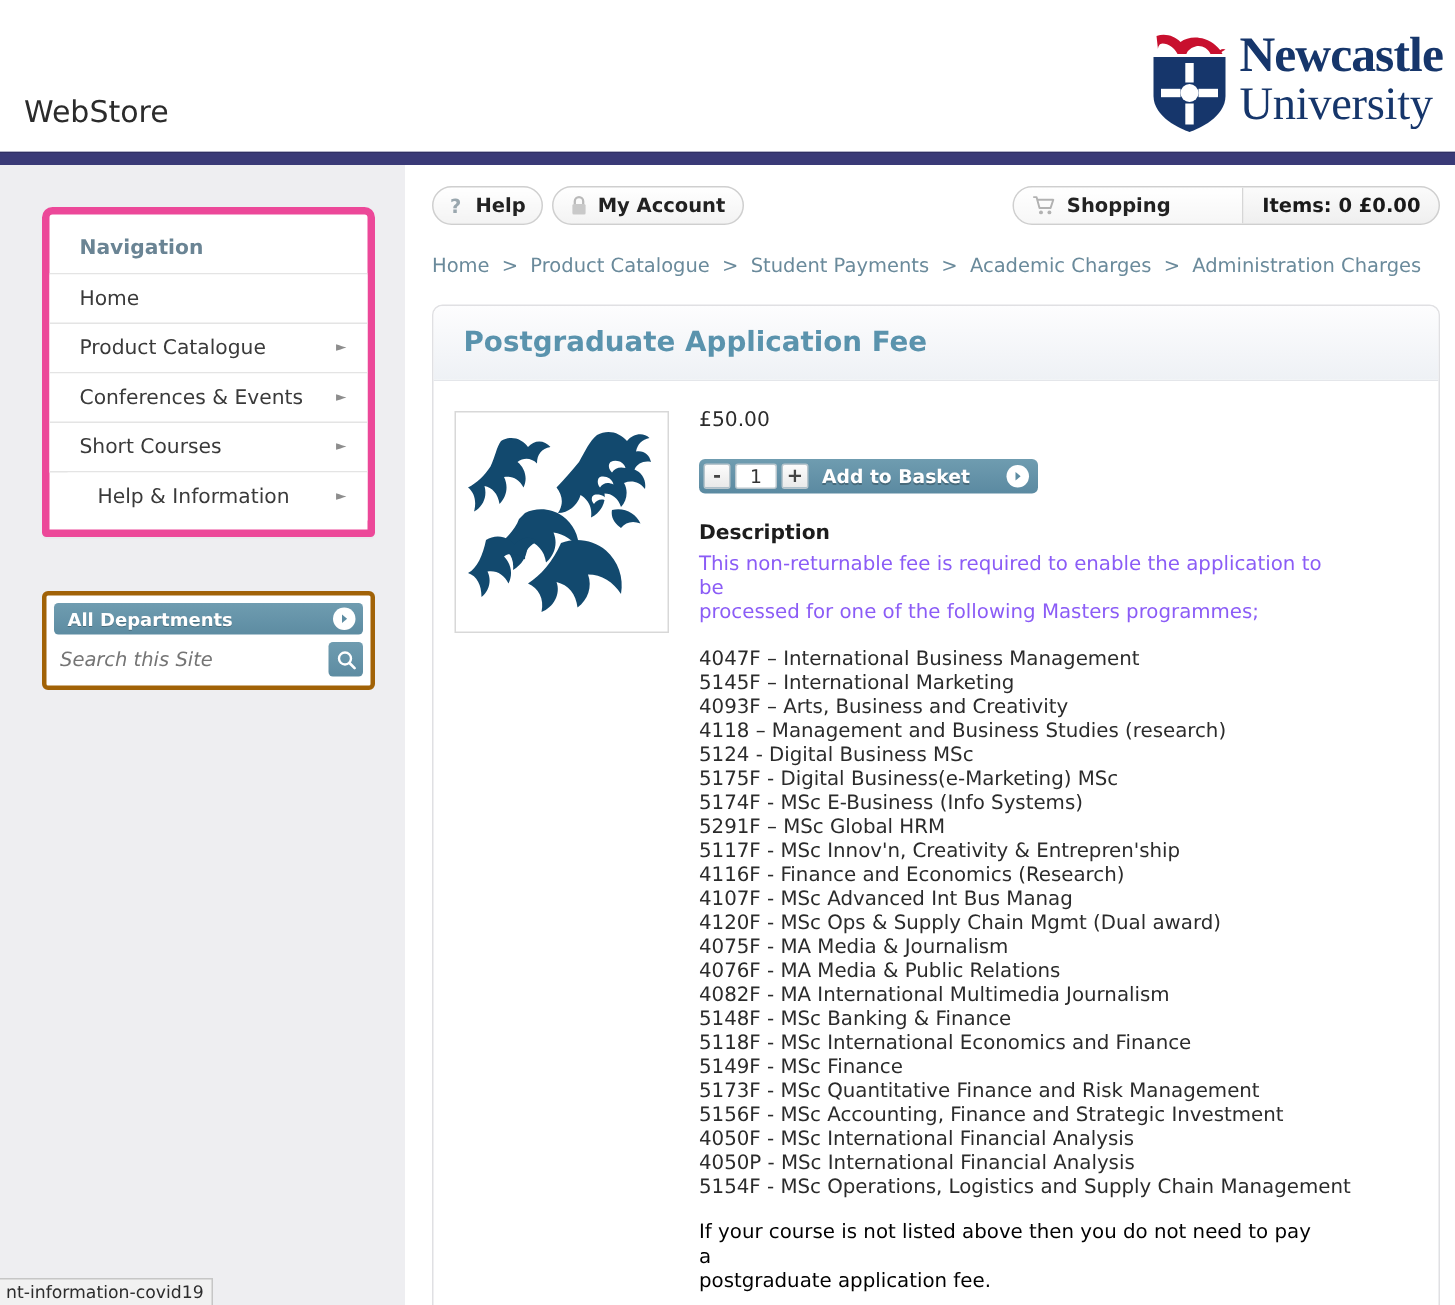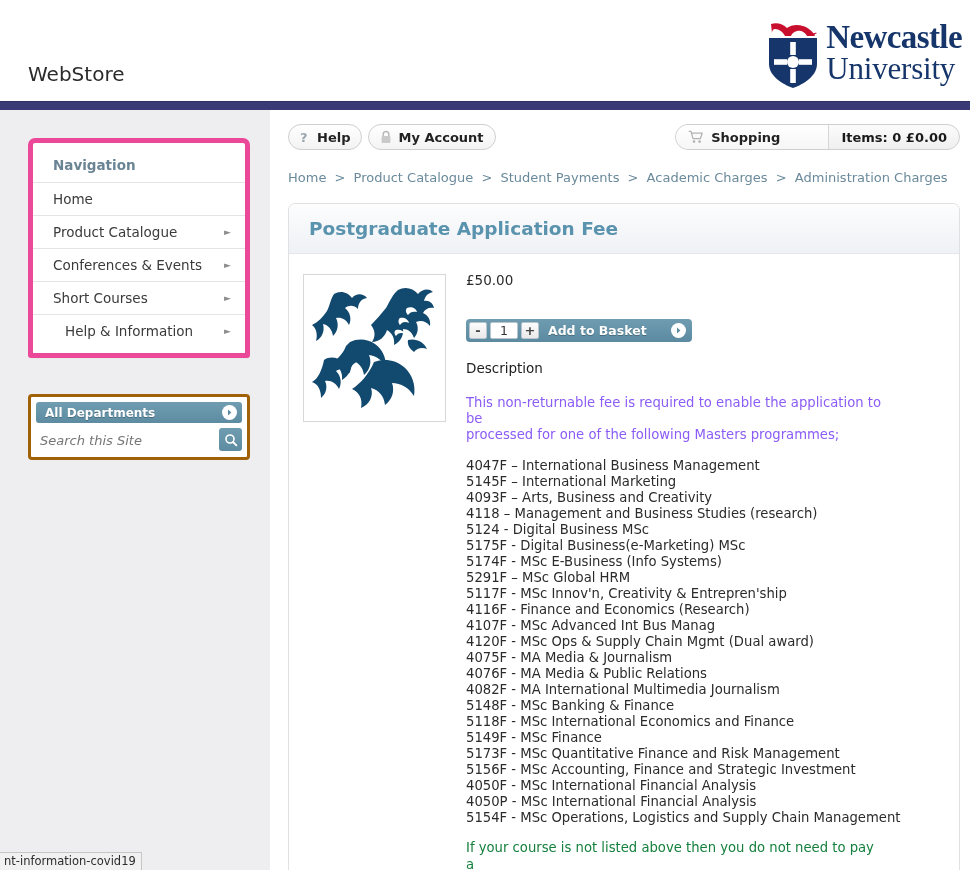--- a/index.html
+++ b/index.html
@@ -13,21 +13,21 @@
   }
 
   
   .header {
     position: relative;
     height: 101px;
     background: #ffffff;
   }
   .webstore-title {
     position: absolute;
-    left: 28px; top: 62px;
+    left: 16px; top: 62px;
     font-size: 20px;
     color: #2b2b2b;
     font-family: "DejaVu Sans", "Liberation Sans", sans-serif;
     letter-spacing: 0px;
   }
   .logo-wrap {
     position: absolute;
     right: 8px; top: 22px;
     display: flex; align-items: flex-start;
   }
@@ -234,21 +234,21 @@
     margin-top: 2px;
   }
   .product-image-box svg { display:block; }
   .product-info {
     flex: 1;
     padding-left: 20px;
     min-width: 0;
   }
   .price {
     font-size: 13.5px; color: #2b2b2b;
-    margin-bottom: 31px;
+    margin-bottom: 18px;
   }
   .basket-row {
     display: flex; align-items: stretch;
     background: linear-gradient(#6f9cb0, #5b8aa1);
     border-radius: 4px;
     width: 226px;
     height: 23px;
     overflow: hidden;
     margin-bottom: 18px;
   }
@@ -282,37 +282,37 @@
   .add-arrow {
     display:flex; align-items:center;
     padding-right: 6px;
   }
   .add-arrow-circle {
     width: 15px; height: 15px; border-radius: 50%;
     background: #ffffff;
     display:flex; align-items:center; justify-content:center;
   }
   .desc-heading {
-    font-size: 13.5px; font-weight: normal; color: #1d1d1d;
-    margin-bottom: 19px;
+    font-size: 13.5px; font-weight: bold; color: #1d1d1d;
+    margin-bottom: 6px;
   }
   .desc-para {
     font-size: 13.2px; color: #8b5cf6;
     line-height: 1.23;
     max-width: 420px;
     margin-bottom: 14px;
   }
   .course-list {
     font-size: 13.2px; color: #2b2b2b;
     line-height: 1.215;
     margin-bottom: 14px;
   }
   .course-line { white-space: nowrap; }
   .desc-footer {
-    font-size: 13.2px; color: #15803d;
+    font-size: 13.2px; color: #000000;
     line-height: 1.23;
     max-width: 410px;
   }
 
   
   .status-tip {
     position: absolute;
     left: 0; bottom: 0;
     background: #f1f1f1;
     border: 1px solid #c6c6c6;

